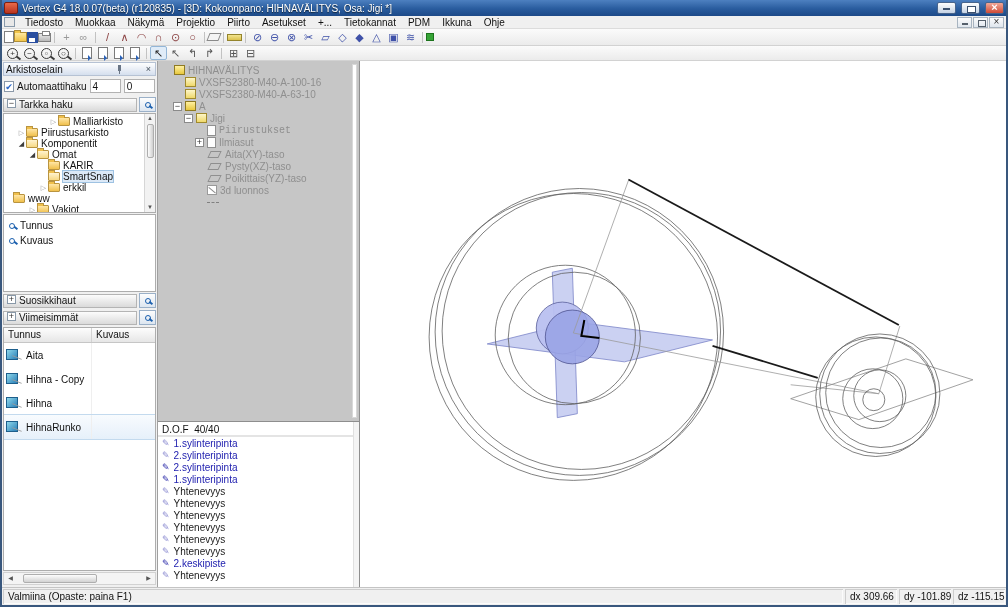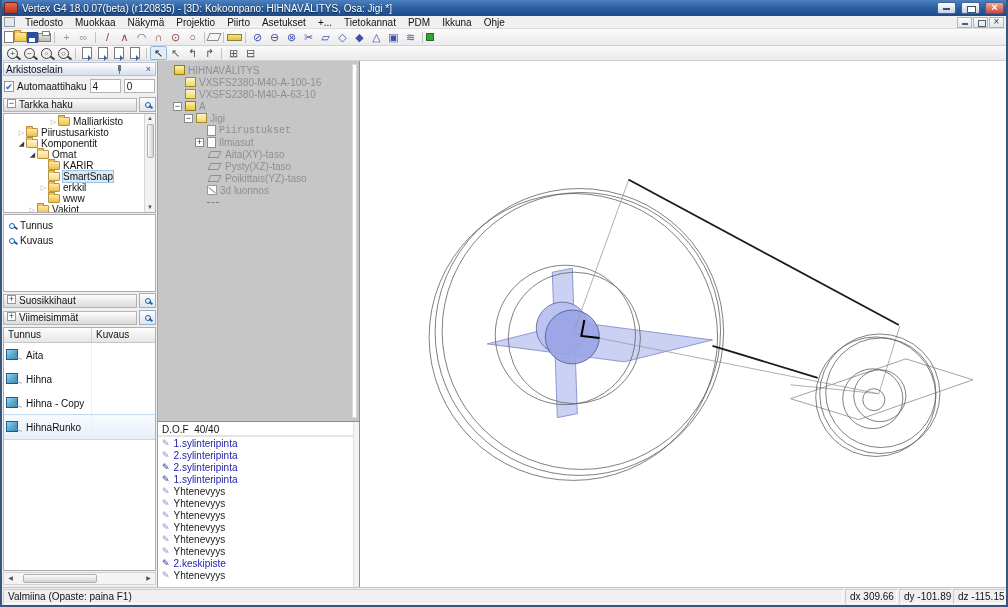--- a/index.html
+++ b/index.html
@@ -280,21 +280,21 @@
             <div class="tree-row selected" style="padding-left: 35px;">
               <span class="exp none"></span>
               <span class="folder folder-open"></span>
               <span class="lbl">SmartSnap</span>
             </div>
             <div class="tree-row" style="padding-left: 35px;">
               <span class="exp closed"></span>
               <span class="folder"></span>
               <span class="lbl">erkkil</span>
             </div>
-            <div class="tree-row" style="padding-left: 35px;">
+            <div class="tree-row" style="">
               <span class="exp none"></span>
               <span class="folder"></span>
               <span class="lbl">www</span>
             </div>
             <div class="tree-row" style="padding-left: 24px;">
               <span class="exp closed"></span>
               <span class="folder"></span>
               <span class="lbl">Vakiot</span>
             </div>
         </div>
@@ -341,27 +341,27 @@
         <div>
           <div class="res-row">
               <span class="cell1">
                 <span class="comp-icon"></span>
                 <span class="lbl">Aita</span>
               </span>
             </div>
             <div class="res-row">
               <span class="cell1">
                 <span class="comp-icon"></span>
-                <span class="lbl">Hihna</span>
+                <span class="lbl">Hihna - Copy</span>
               </span>
             </div>
             <div class="res-row">
               <span class="cell1">
                 <span class="comp-icon"></span>
-                <span class="lbl">Hihna - Copy</span>
+                <span class="lbl">Hihna</span>
               </span>
             </div>
             <div class="res-row selected">
               <span class="cell1">
                 <span class="comp-icon"></span>
                 <span class="lbl">HihnaRunko</span>
               </span>
             </div>
         </div>
       </div>

